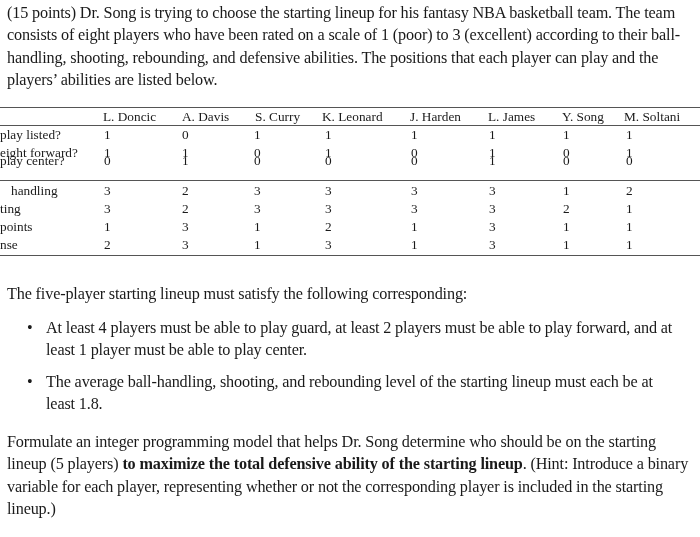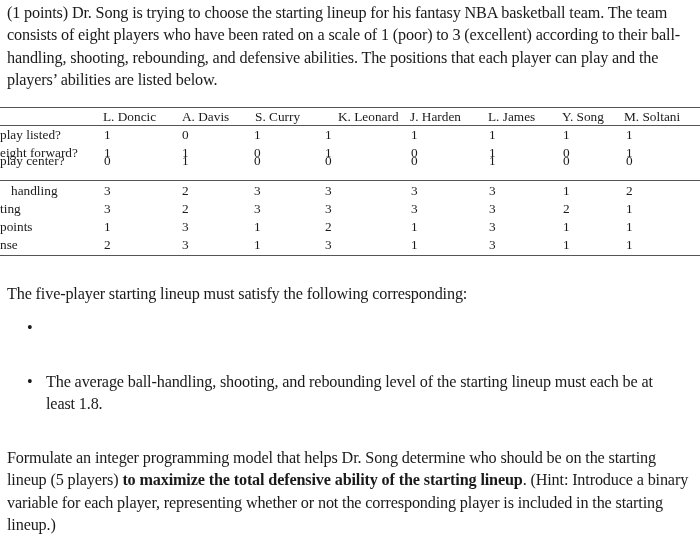--- a/index.html
+++ b/index.html
@@ -7,21 +7,21 @@
     width: 700px; height: 537px; overflow: hidden; position: relative;
     font-family: "Liberation Serif", "DejaVu Serif", serif;
     color: #1a1a1a;
   }
   .para {
     position: absolute; left: 7px; width: 690px;
     font-size: 16.2px; line-height: 22.3px; letter-spacing: -0.15px;
   }
   #intro { top: 2px; }
   #req-intro { top: 283px; }
-  #formulate { top: 431px; margin-top: 16px; }
+  #formulate { top: 431px; }
   .para b { font-weight: bold; }
 
   
   .tbl-wrap { position: absolute; left: 0; top: 107px; width: 700px; }
   .rule { position: absolute; left: 0; width: 700px; height: 1px; background: #555; }
   .rule.top { top: 0; }
   .rule.mid1 { top: 18px; }
   .rule.mid2 { top: 73px; }
   .rule.bot { top: 148px; }
   .row { position: absolute; left: 0; width: 700px; height: 18px; font-size: 13.3px; line-height: 18px; }
@@ -30,35 +30,35 @@
 
   
   .bullet-list { position: absolute; left: 0; top: 317px; width: 700px; font-size: 16.2px; line-height: 22.3px; }
   .bullet { position: absolute; left: 46px; width: 630px; letter-spacing: -0.15px; }
   .bullet .dot { position: absolute; left: -19px; top: 0; }
 </style>
 </head>
 <body>
 
 <div class="para" id="intro">
-  <span>(1 points)</span>
+  <span>(15 points)</span>
   <span>Dr. Song is trying to choose the starting lineup for his fantasy NBA basketball team. The team consists of eight players who have been rated on a scale of 1 (poor) to 3 (excellent) according to their ball-handling, shooting, rebounding, and defensive abilities. The positions that each player can play and the players’ abilities are listed below.</span>
 </div>
 
 <div class="tbl-wrap">
   <div class="rule top"></div>
   <div class="rule mid1"></div>
   <div class="rule mid2"></div>
   <div class="rule bot"></div>
 
   <div class="row" style="top:1px">
     <span class="cell" style="left:103px">L. Doncic</span>
     <span class="cell" style="left:182px">A. Davis</span>
     <span class="cell" style="left:255px">S. Curry</span>
-    <span class="cell" style="left:338px">K. Leonard</span>
+    <span class="cell" style="left:322px">K. Leonard</span>
     <span class="cell" style="left:410px">J. Harden</span>
     <span class="cell" style="left:488px">L. James</span>
     <span class="cell" style="left:562px">Y. Song</span>
     <span class="cell" style="left:624px">M. Soltani</span>
   </div>
 
   <div class="row" style="top:19px">
     <span class="rlabel" style="left:0">play listed?</span>
     <span class="cell" style="left:104px">1</span>
     <span class="cell" style="left:182px">0</span>
@@ -141,20 +141,21 @@
     <span class="cell" style="left:563px">1</span>
     <span class="cell" style="left:626px">1</span>
   </div>
 </div>
 
 <div class="para" id="req-intro">The five-player starting lineup must satisfy the following corresponding:</div>
 
 <div class="bullet-list">
   <div class="bullet" style="top:0">
     <span class="dot">•</span>
+    <span>At least 4 players must be able to play guard, at least 2 players must be able to play forward, and at least 1 player must be able to play center.</span>
   </div>
   <div class="bullet" style="top:54px">
     <span class="dot">•</span>
     <span>The average ball-handling, shooting, and rebounding level of the starting lineup must each be at least 1.8.</span>
   </div>
 </div>
 
 <div class="para" id="formulate">
   <span>Formulate an integer programming model that helps Dr. Song determine who should be on the starting lineup (5 players) </span><b>to maximize the total defensive ability of the starting lineup</b><span>. (Hint: Introduce a binary variable for each player, representing whether or not the corresponding player is included in the starting lineup.)</span>
 </div>

